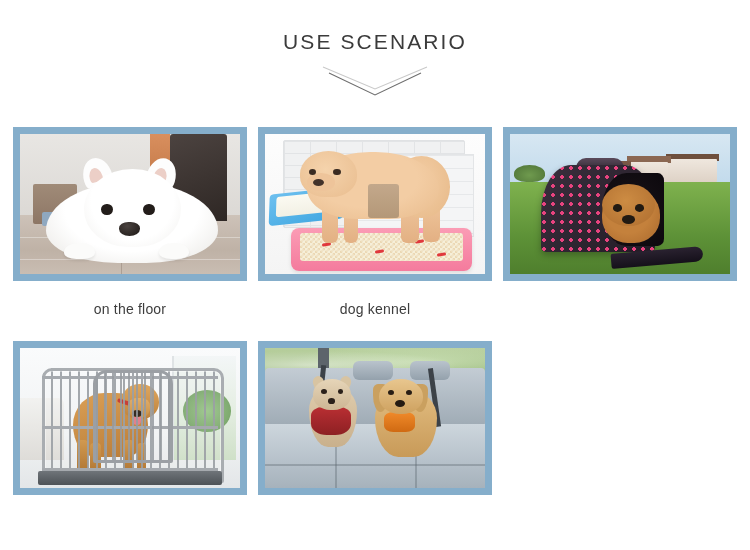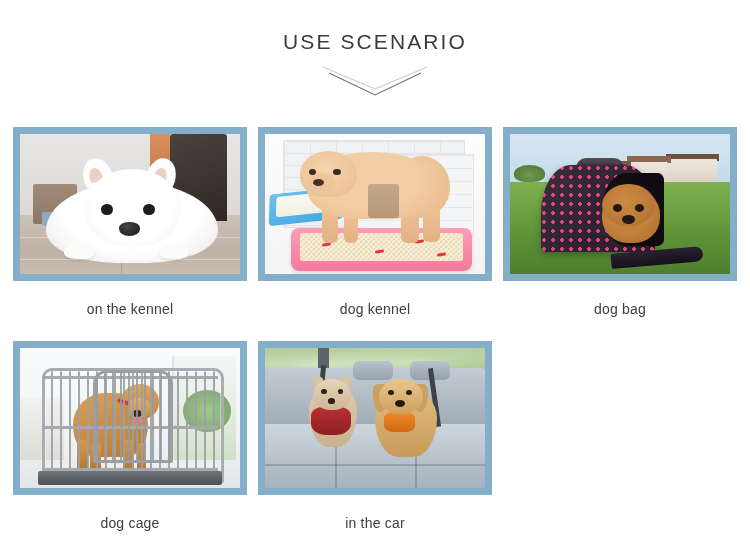--- a/index.html
+++ b/index.html
@@ -386,21 +386,21 @@
           <div class="ear-in l"></div>
           <div class="ear-in r"></div>
           <div class="head"></div>
           <div class="eye l"></div>
           <div class="eye r"></div>
           <div class="nose"></div>
           <div class="paw l"></div>
           <div class="paw r"></div>
         </div>
       </div>
-      <div class="caption">on the kennel</div>
+      <div class="caption">on the floor</div>
     </div>
 
     <div class="cell">
       <div class="photo-frame">
         <div class="photo p2">
           <div class="brickwall"></div>
           <div class="brick2"></div>
           <div class="bluetray"></div>
           <div class="bluetray-in"></div>
           <div class="pinktray"></div>
@@ -443,21 +443,20 @@
           <div class="bag"></div>
           <div class="bagopen"></div>
           <div class="dog4body"></div>
           <div class="dog4head"></div>
           <div class="dog4eye l"></div>
           <div class="dog4eye r"></div>
           <div class="dog4nose"></div>
           <div class="bagflap"></div>
         </div>
       </div>
-      <div class="caption">dog bag</div>
     </div>
 
     <div class="cell">
       <div class="photo-frame">
         <div class="photo p5">
           <div class="room"></div>
           <div class="window"></div>
           <div class="winplant"></div>
           <div class="sofa"></div>
           <div class="gdogbody"></div>
@@ -472,21 +471,20 @@
           <div class="gtongue"></div>
           <div class="bars"></div>
           <div class="cage"></div>
           <div class="hbar" style="top:20%"></div>
           <div class="hbar" style="top:56%"></div>
           <div class="hbar" style="top:86%"></div>
           <div class="door"></div>
           <div class="tray"></div>
         </div>
       </div>
-      <div class="caption">dog cage</div>
     </div>
 
     <div class="cell">
       <div class="photo-frame">
         <div class="photo p6">
           <div class="win"></div>
           <div class="winblur"></div>
           <div class="pillar"></div>
           <div class="seatback"></div>
           <div class="headrest hr1"></div>
@@ -508,17 +506,16 @@
           <div class="d6b-body"></div>
           <div class="harnessB"></div>
           <div class="d6b-ear l"></div>
           <div class="d6b-ear r"></div>
           <div class="d6b-head"></div>
           <div class="d6b-eye l"></div>
           <div class="d6b-eye r"></div>
           <div class="d6b-nose"></div>
         </div>
       </div>
-      <div class="caption">in the car</div>
     </div>
 
   </div>
 </div>
 
 </body></html>

